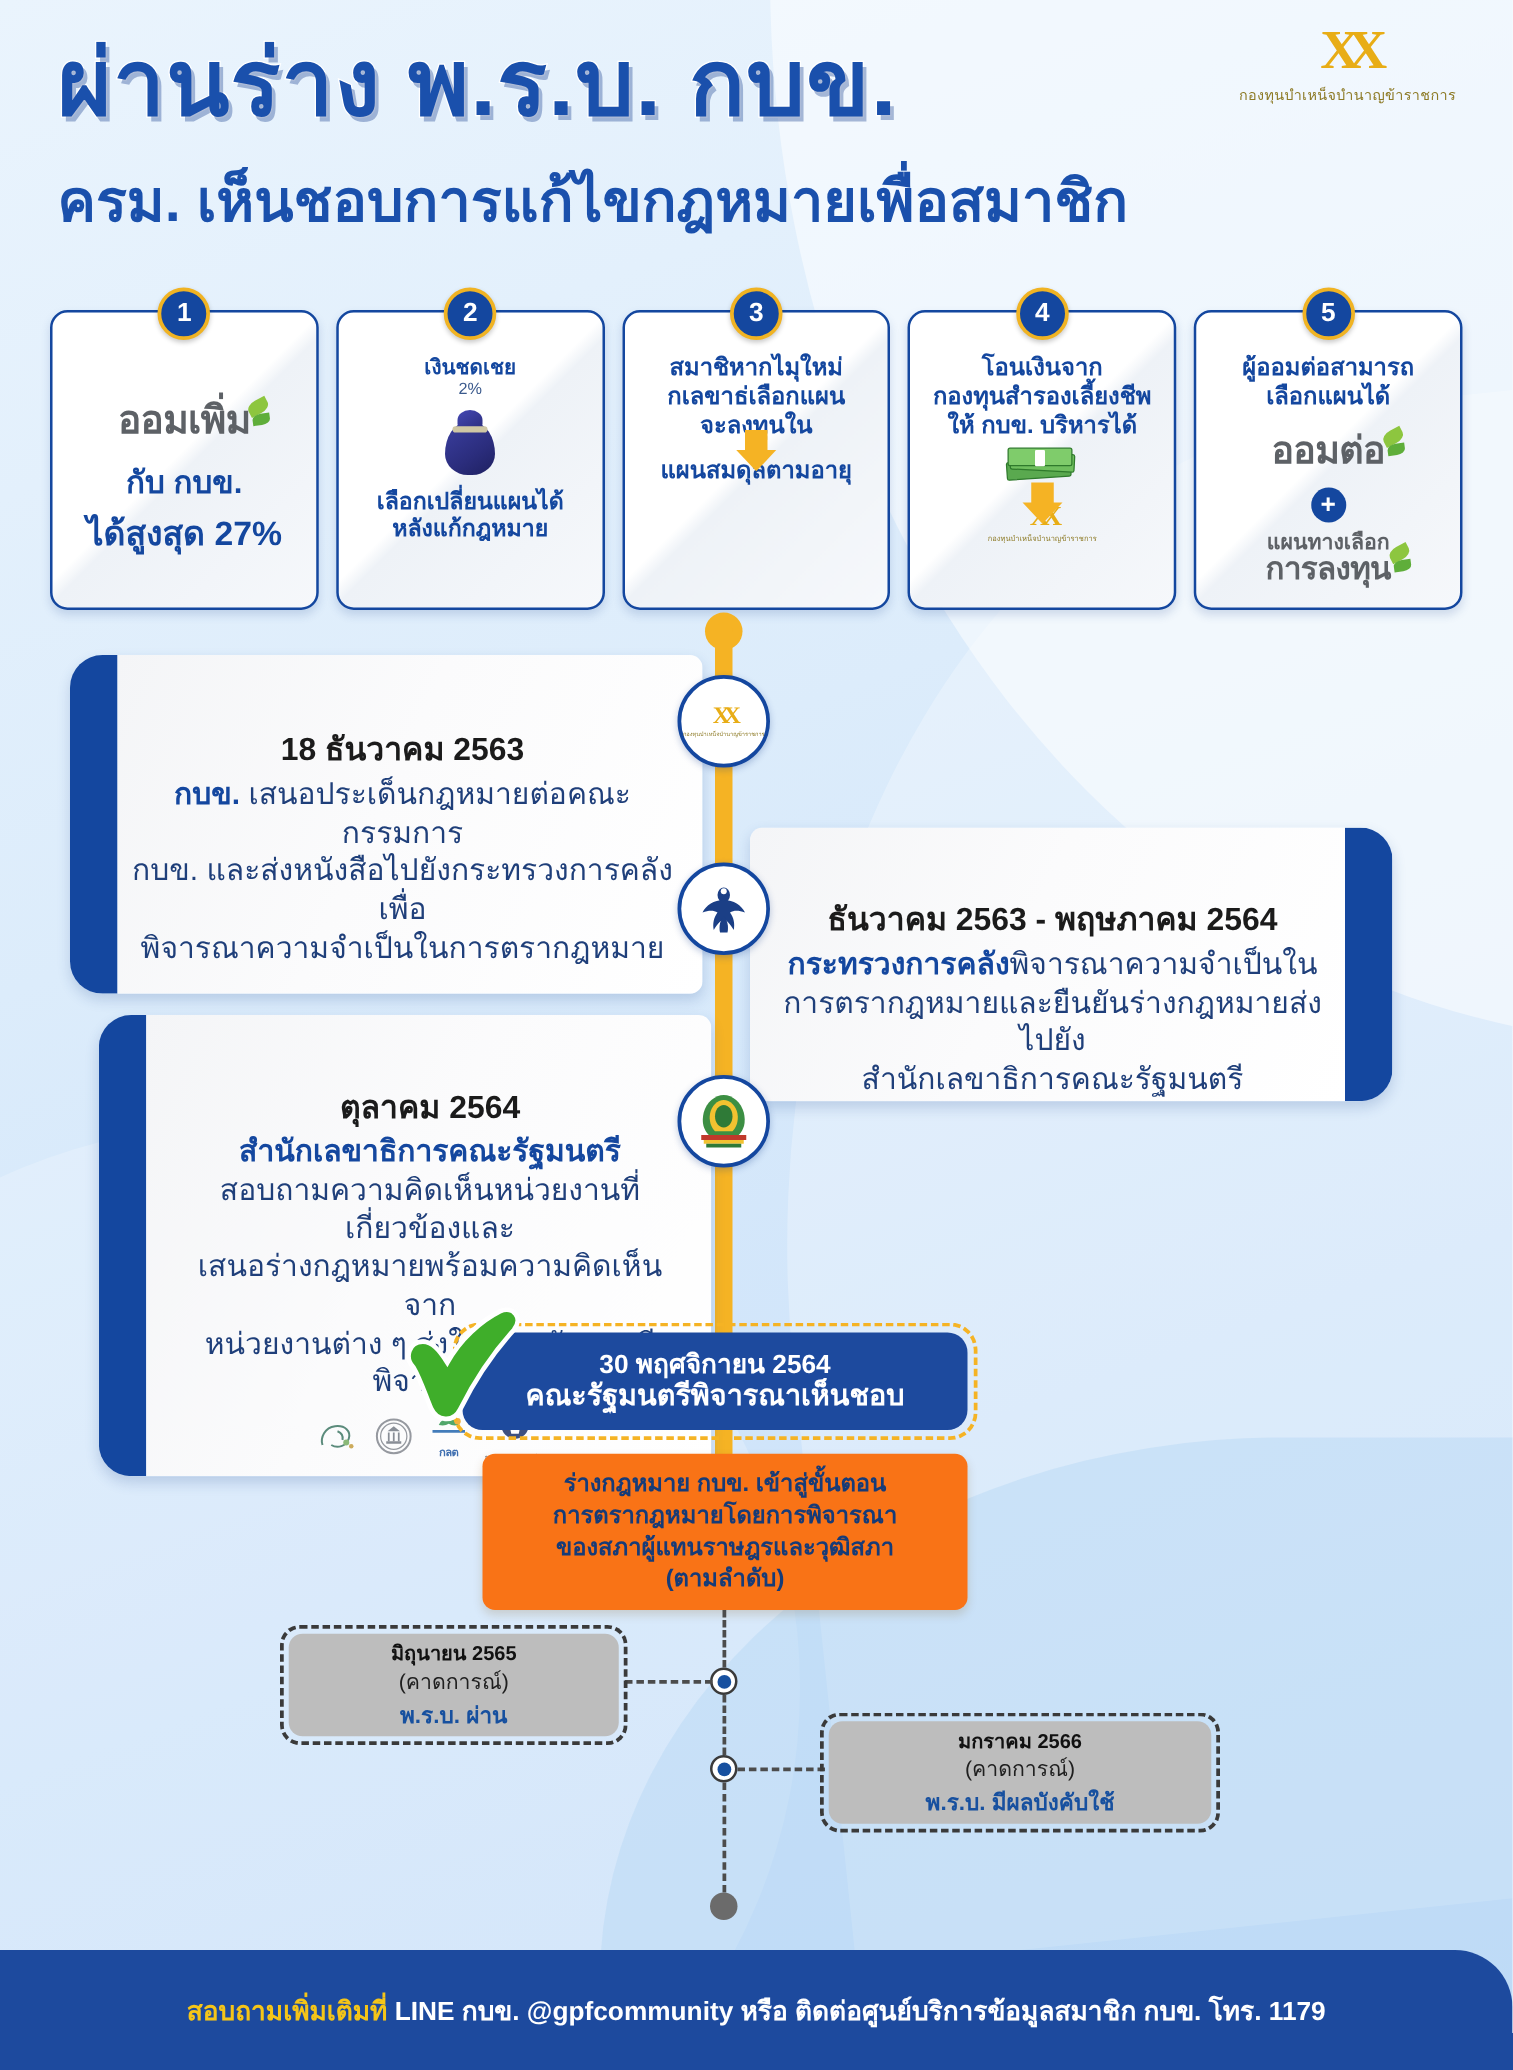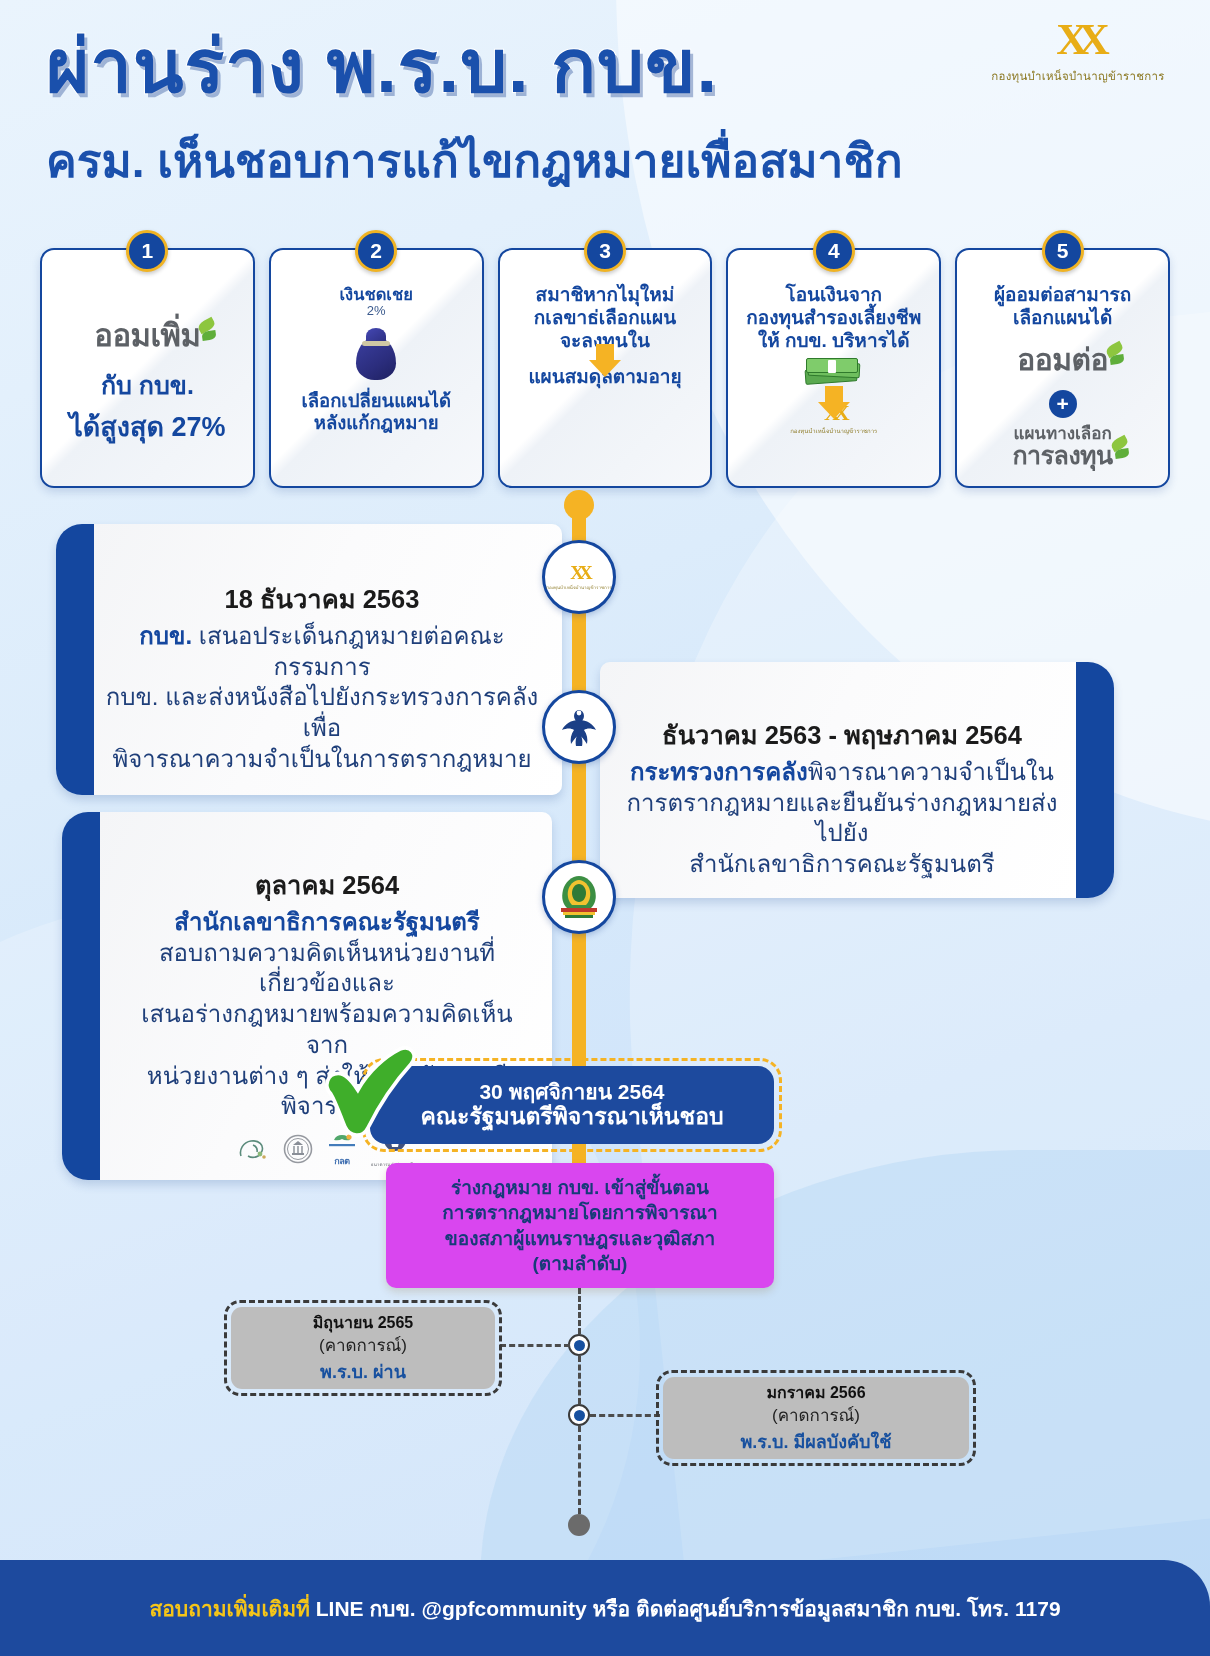--- a/index.html
+++ b/index.html
@@ -151,21 +151,21 @@
     background:#1d4a9e; border-radius:16px; color:#fff;
     display:flex; flex-direction:column; align-items:center; justify-content:center;
   }
   #approve-date { font-size:21px; font-weight:bold; line-height:1.12; }
   #approve-sub  { font-size:23px; font-weight:bold; line-height:1.12; }
   #check { position:absolute; left:-48px; top:-22px; width:112px; height:112px; z-index:5; }
 
   
   #yellow-box {
     position:absolute; left:386px; top:1163px; width:388px; height:125px;
-    background:#d946ef; border-radius:10px;
+    background:#f97316; border-radius:10px;
     display:flex; align-items:center; justify-content:center;
     box-shadow:0 4px 8px rgba(120,80,10,.18);
   }
   #yellow-text { font-size:19px; color:#163b78; line-height:1.32; text-align:center; font-weight:600; }
 
   
   .vdash { position:absolute; border-left:3px dashed #4c4c4c; }
   .hdash { position:absolute; border-top:3px dashed #4c4c4c; }
   .dot-node { position:absolute; width:22px; height:22px; border-radius:50%;
               background:#fff; border:2.5px solid #3a3a3a;
@@ -290,40 +290,40 @@
   <div class="tl-body">กบข. และส่งหนังสือไปยังกระทรวงการคลัง เพื่อ</div>
   <div class="tl-body">พิจารณาความจำเป็นในการตรากฎหมาย</div>
 </div>
 <div class="node" style="left:542px; top:540px;">
   <div style="text-align:center">
     <div style="font-size:19px;font-weight:bold;color:#e8ad16;letter-spacing:-5px;font-family:'Liberation Serif',serif;line-height:1;">XX</div>
     <div style="font-size:4.5px;color:#8d7a25;margin-top:2px;">กองทุนบำเหน็จบำนาญข้าราชการ</div>
   </div>
 </div>
 
-<div class="tl tl-right" style="left:600px; top:662px; width:514px; padding:16px 14px 18px 22px;">
+<div class="tl tl-right" style="left:600px; top:662px; width:514px; padding:16px 14px 1px 22px;">
   <div class="tl-date">ธันวาคม 2563 - พฤษภาคม 2564</div>
   <div class="tl-body">
     <b>กระทรวงการคลัง</b><span>พิจารณาความจำเป็นใน</span>
   </div>
   <div class="tl-body">การตรากฎหมายและยืนยันร่างกฎหมายส่งไปยัง</div>
   <div class="tl-body">สำนักเลขาธิการคณะรัฐมนตรี</div>
 </div>
 <div class="node" style="left:542px; top:690px;">
   <svg width="48" height="48" viewBox="0 0 48 48">
     <g fill="#1b3f86">
       <ellipse cx="24" cy="13" rx="5" ry="6"></ellipse>
       <circle cx="24" cy="10" r="2.4" fill="#fff"></circle>
       <path d="M24 17 C16 17 10 21 7 27 C12 25 16 25 19 27 C16 31 15 36 16 41 C19 36 22 33 24 32 C26 33 29 36 32 41 C33 36 32 31 29 27 C32 25 36 25 41 27 C38 21 32 17 24 17 Z"></path>
       <path d="M24 30 C21 33 20 38 21 43 L27 43 C28 38 27 33 24 30 Z"></path>
     </g>
   </svg>
 </div>
 
-<div class="tl tl-left" style="left:62px; top:812px; width:490px; padding:16px 20px 12px 22px;">
+<div class="tl tl-left" style="left:79px; top:812px; width:490px; padding:16px 20px 12px 22px;">
   <div class="tl-date">ตุลาคม 2564</div>
   <div class="tl-body" style="font-size:24px;">
     <b>สำนักเลขาธิการคณะรัฐมนตรี</b>
   </div>
   <div class="tl-body">สอบถามความคิดเห็นหน่วยงานที่เกี่ยวข้องและ</div>
   <div class="tl-body">เสนอร่างกฎหมายพร้อมความคิดเห็นจาก</div>
   <div class="tl-body">หน่วยงานต่าง ๆ ส่งให้คณะรัฐมนตรีพิจารณา</div>
   <div class="agencies">
     <div class="ag">
       <svg width="34" height="28" viewBox="0 0 34 28">

